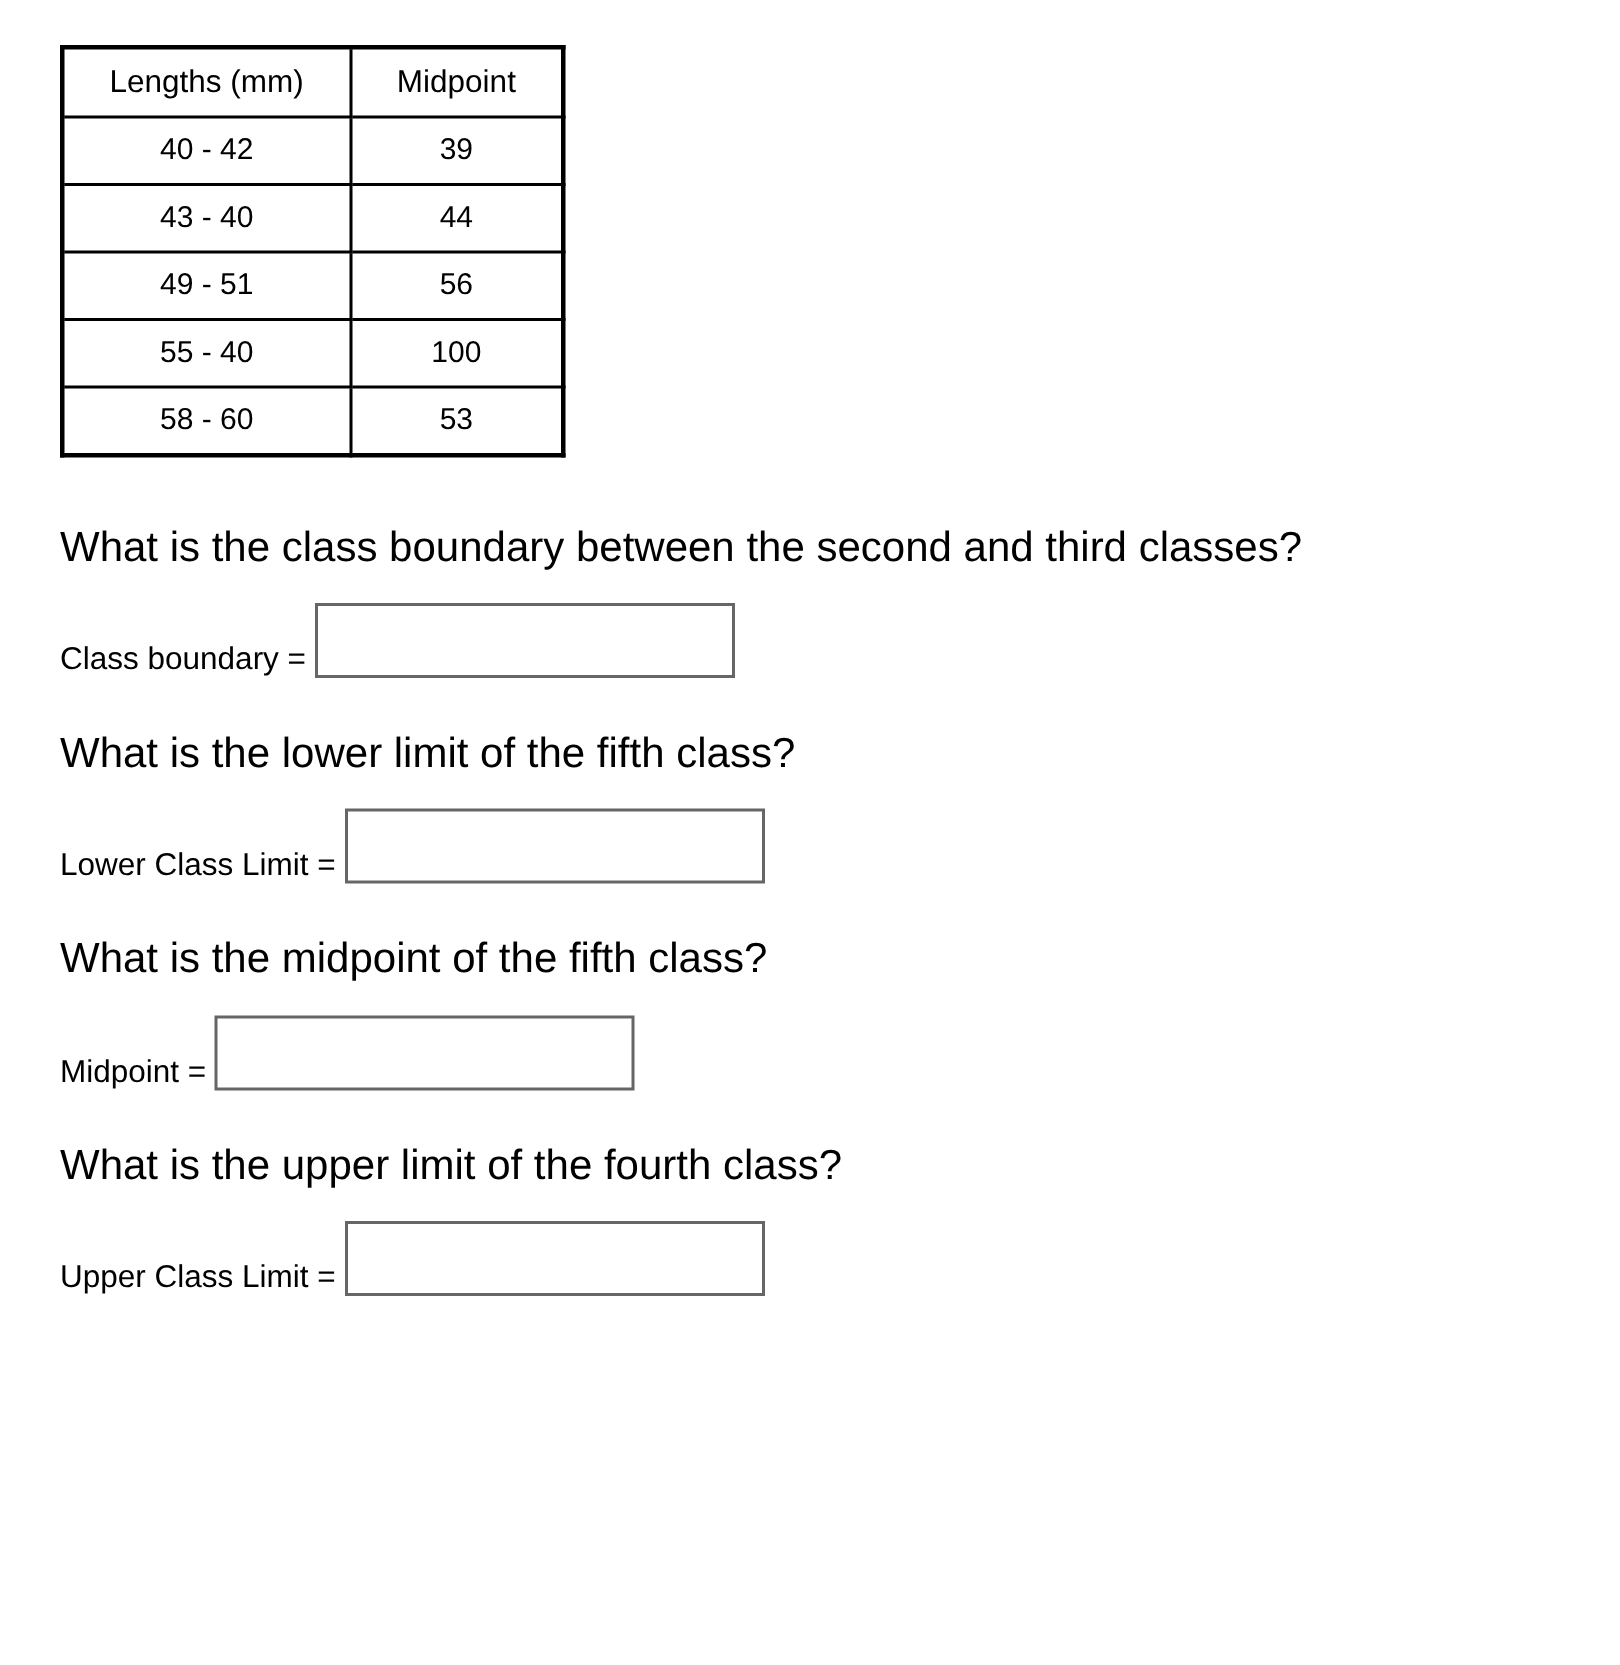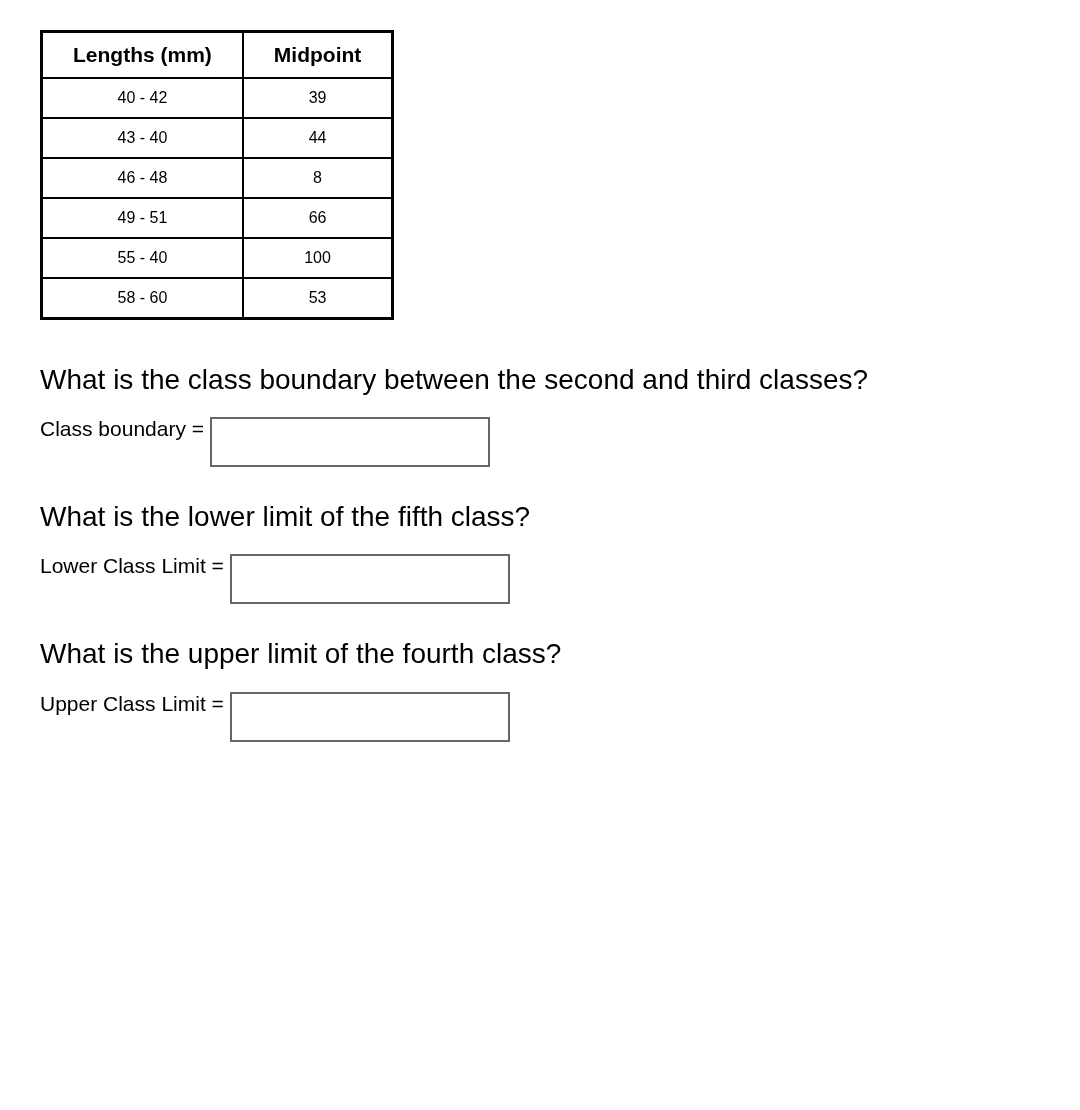--- a/index.html
+++ b/index.html
@@ -24,41 +24,41 @@
 
     table {
       border-collapse: collapse;
       border: 3px solid #000;
     }
 
     table th, table td {
       border: 2px solid #000;
       padding: 10px 30px;
       text-align: center;
-      font-size: 16px;
+      font-size: 20px;
     }
 
     table th {
-      font-weight: bold;
+      font-weight: normal;
       font-size: 21px;
     }
 
     .question-block {
       margin-bottom: 30px;
     }
 
     .question-text {
       font-size: 28px;
       margin-bottom: 18px;
       line-height: 1.4;
     }
 
     .answer-row {
       display: flex;
-      align-items: flex-start;
+      align-items: flex-end;
       gap: 6px;
       margin-bottom: 30px;
     }
 
     .answer-label {
       font-size: 21px;
       white-space: nowrap;
     }
 
     .answer-input {
@@ -84,26 +84,22 @@
     <tbody id="table-body">
     <tr>
           <td>40 - 42</td>
           <td>39</td>
         </tr>
         <tr>
           <td>43 - 40</td>
           <td>44</td>
         </tr>
         <tr>
-          <td>46 - 48</td>
-          <td>8</td>
-        </tr>
-        <tr>
           <td>49 - 51</td>
-          <td>66</td>
+          <td>56</td>
         </tr>
         <tr>
           <td>55 - 40</td>
           <td>100</td>
         </tr>
         <tr>
           <td>58 - 60</td>
           <td>53</td>
         </tr>
       </tbody>
@@ -119,19 +115,26 @@
       </div>
     </div>
     <div class="question-block">
       <p class="question-text">What is the lower limit of the fifth class?</p>
       <div class="answer-row">
         <span class="answer-label">Lower Class Limit =</span>
         <input type="text" class="answer-input" style="">
       </div>
     </div>
     <div class="question-block">
+      <p class="question-text">What is the midpoint of the fifth class?</p>
+      <div class="answer-row">
+        <span class="answer-label">Midpoint =</span>
+        <input type="text" class="answer-input" style="">
+      </div>
+    </div>
+    <div class="question-block">
       <p class="question-text">What is the upper limit of the fourth class?</p>
       <div class="answer-row">
         <span class="answer-label">Upper Class Limit =</span>
         <input type="text" class="answer-input" style="">
       </div>
     </div>
   </div>
 
 </body></html>

